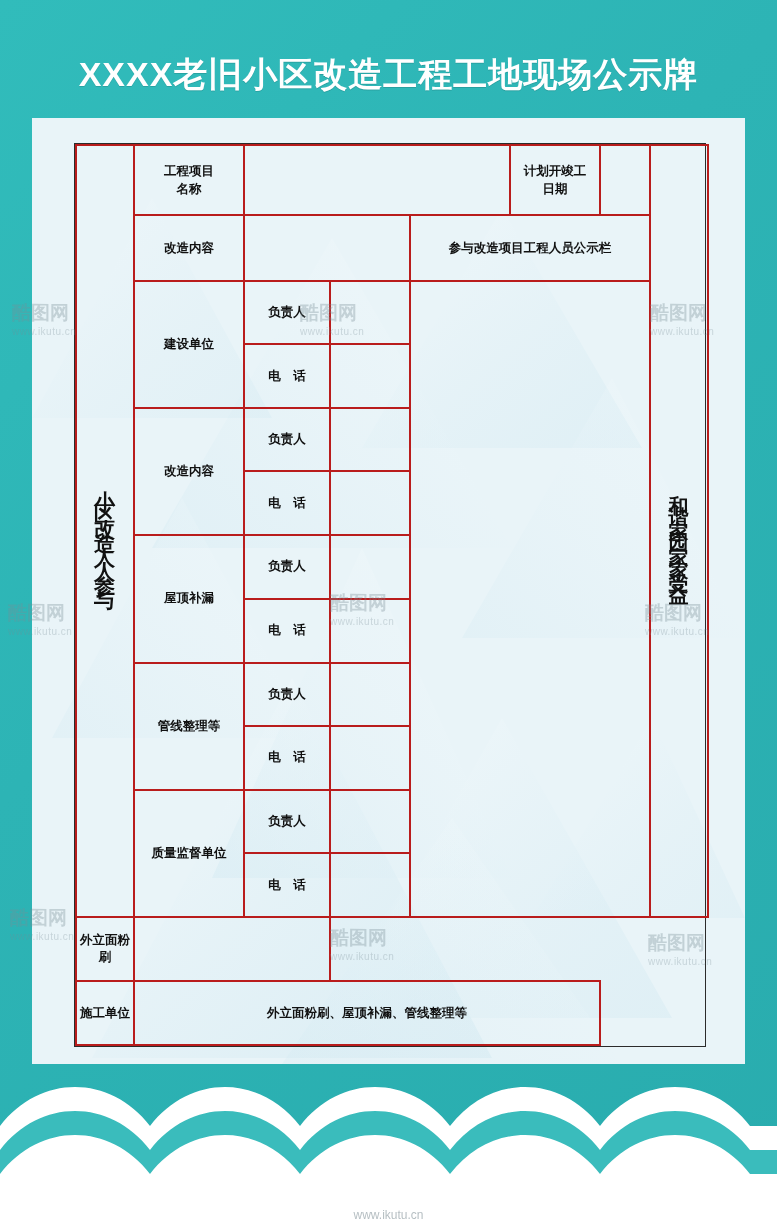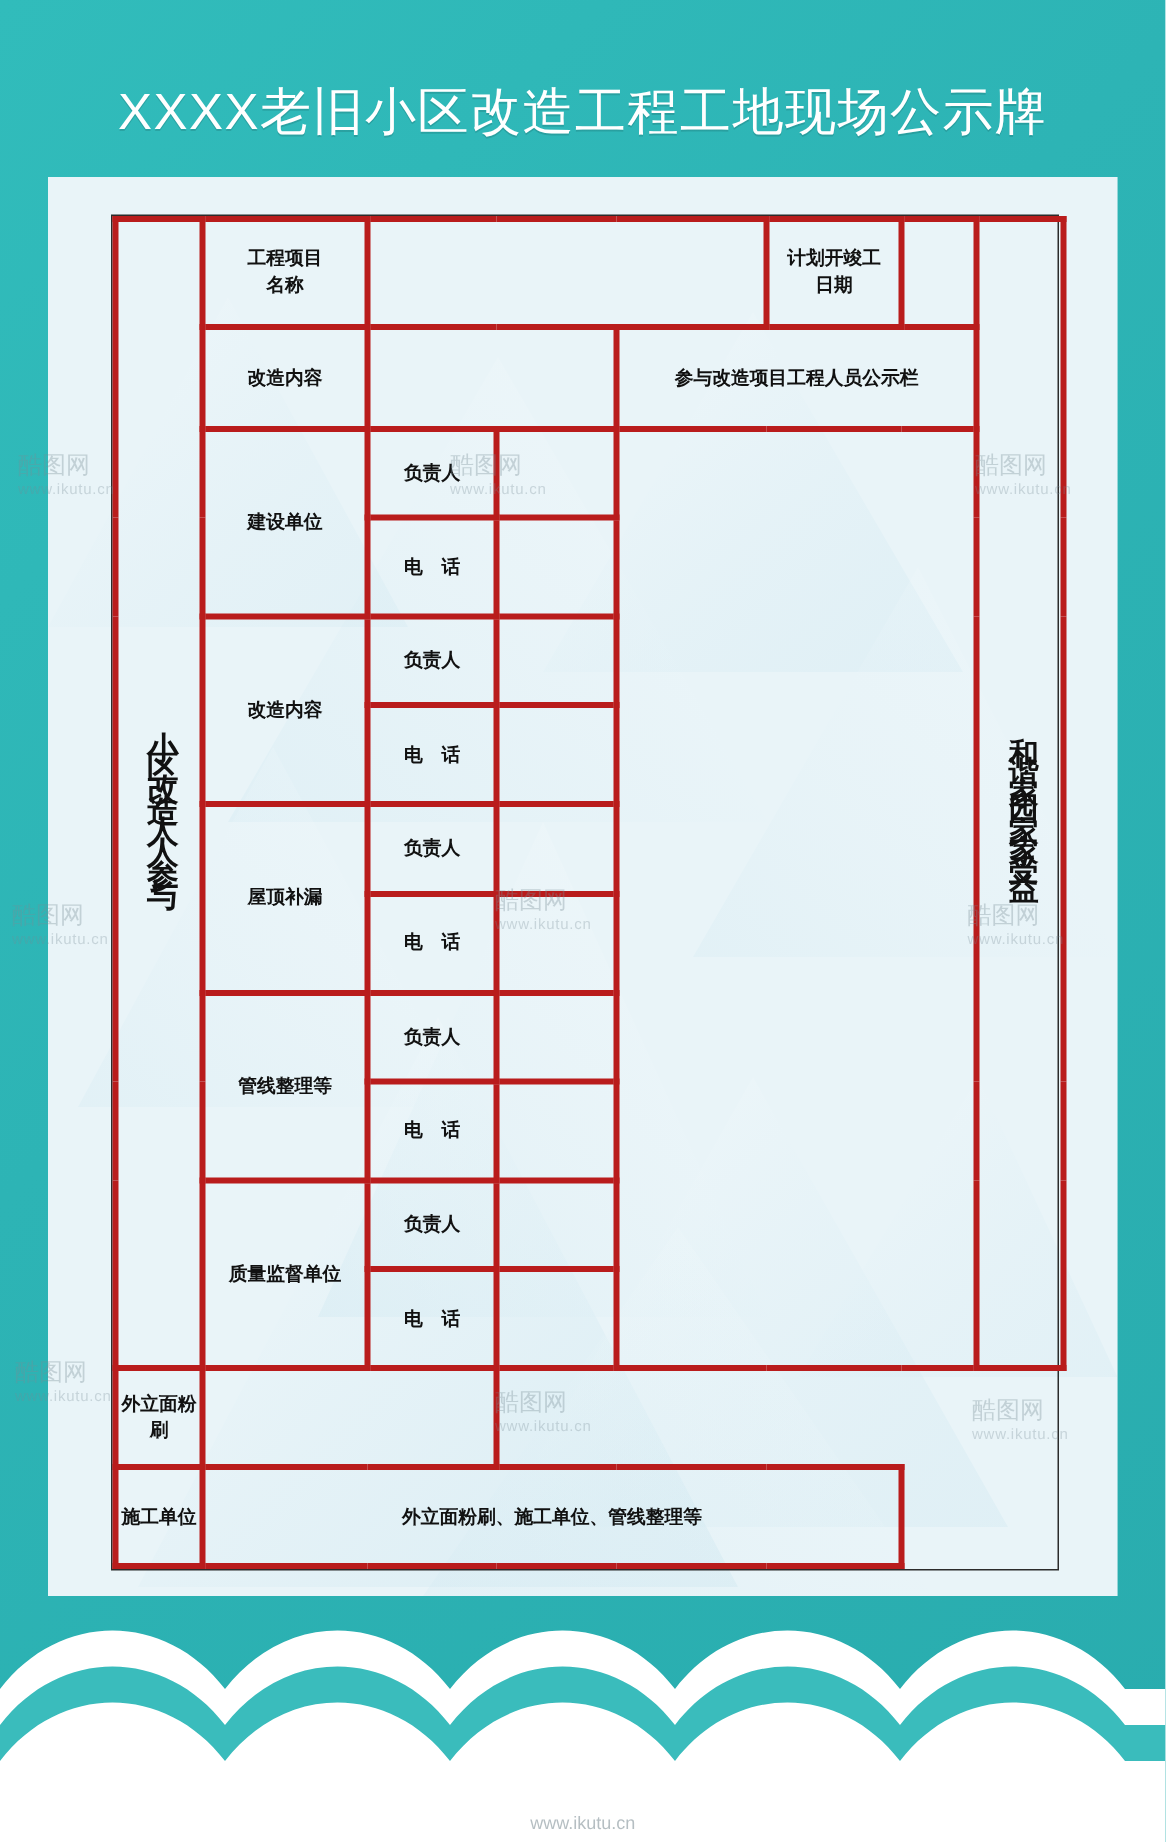--- a/index.html
+++ b/index.html
@@ -30,21 +30,21 @@
     top: 44px;
     width: 777px;
     height: 62px;
     display: flex;
     align-items: center;
     justify-content: center;
   }
   .title-band .title-text {
     color: #ffffff;
     font-size: 34px;
-    font-weight: normal;
+    font-weight: bold;
     letter-spacing: 1px;
     white-space: nowrap;
     text-shadow: 0 1px 0 rgba(0,0,0,0.12);
     font-family: "Liberation Sans", "DejaVu Sans", sans-serif;
   }
   
   .board {
     position: absolute;
     left: 32px;
     top: 118px;
@@ -72,28 +72,28 @@
     background: transparent;
     box-sizing: border-box;
   }
   table.grid {
     border-collapse: collapse;
     width: 100%;
     height: 100%;
     table-layout: fixed;
   }
   table.grid td {
-    border: 4px solid #b91c1c;
+    border: 2px solid #b91c1c;
     text-align: center;
     vertical-align: middle;
     font-size: 12.5px;
     color: #111;
     font-weight: bold;
     padding: 0;
-    font-family: Liberation Mono, monospace;
+    font-family: Liberation Sans, sans-serif;
   }
   .vert {
     writing-mode: vertical-rl;
     text-orientation: upright;
     letter-spacing: 14px;
     font-size: 21px;
     font-weight: bold;
     line-height: 1.1;
     display: inline-block;
   }
@@ -115,22 +115,22 @@
     position: absolute;
     color: rgba(120,140,150,0.30);
     font-size: 13px;
     font-weight: bold;
     pointer-events: none;
     white-space: nowrap;
     font-family: "Liberation Sans", "DejaVu Sans", sans-serif;
   }
   .wm .k {
     color: rgba(120,140,150,0.34);
-    font-size: 16px;
-    font-weight: normal;
+    font-size: 19px;
+    font-weight: bold;
   }
   .wm .u {
     display: block;
     font-size: 10px;
     letter-spacing: 0.5px;
     color: rgba(120,140,150,0.30);
     font-weight: normal;
   }
   .wm-bottom {
     position: absolute;
@@ -263,21 +263,21 @@
         <td></td>
       </tr>
 
       <tr>
         <td style="height:62px">外立面粉刷</td>
         <td colspan="2"></td>
       </tr>
 
       <tr>
         <td style="height:62px">施工单位</td>
-        <td colspan="5" class="content-text">外立面粉刷、施工单位、管线整理等</td>
+        <td colspan="5" class="content-text">外立面粉刷、屋顶补漏、管线整理等</td>
       </tr>
     </tbody>
       </table>
   </div>
 
   <div class="wm" style="left:300px; top:300px;">
     <span class="k">酷图网</span>
     <span class="u">www.ikutu.cn</span>
   </div>
   <div class="wm" style="left:650px; top:300px;">

